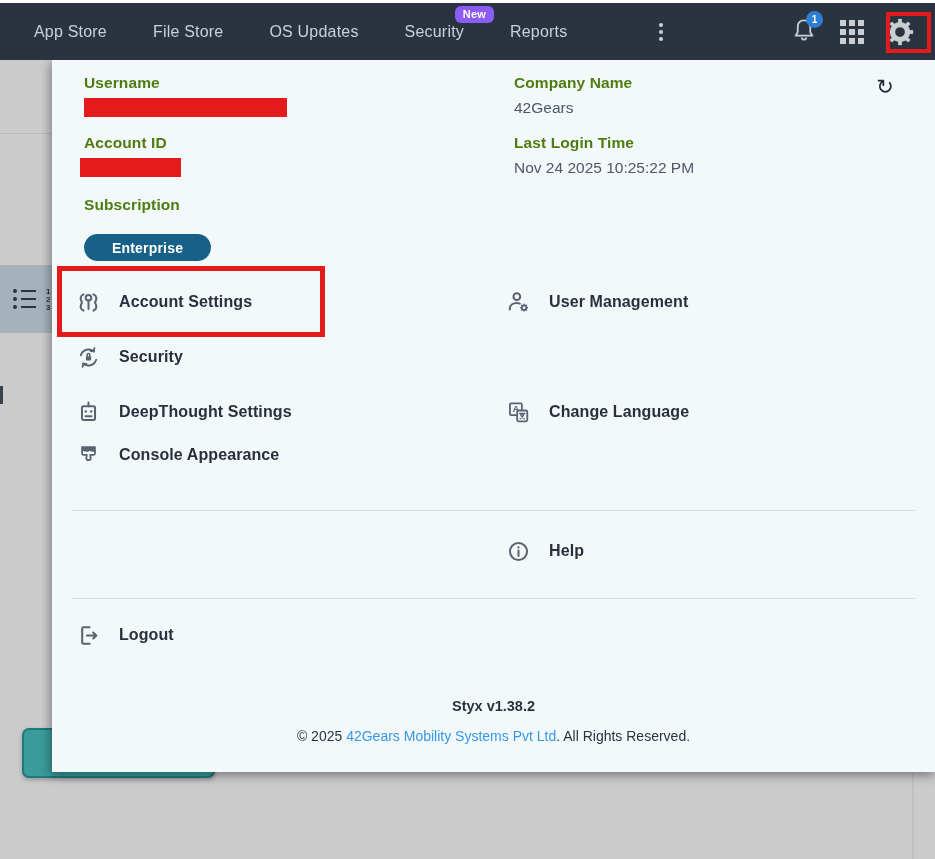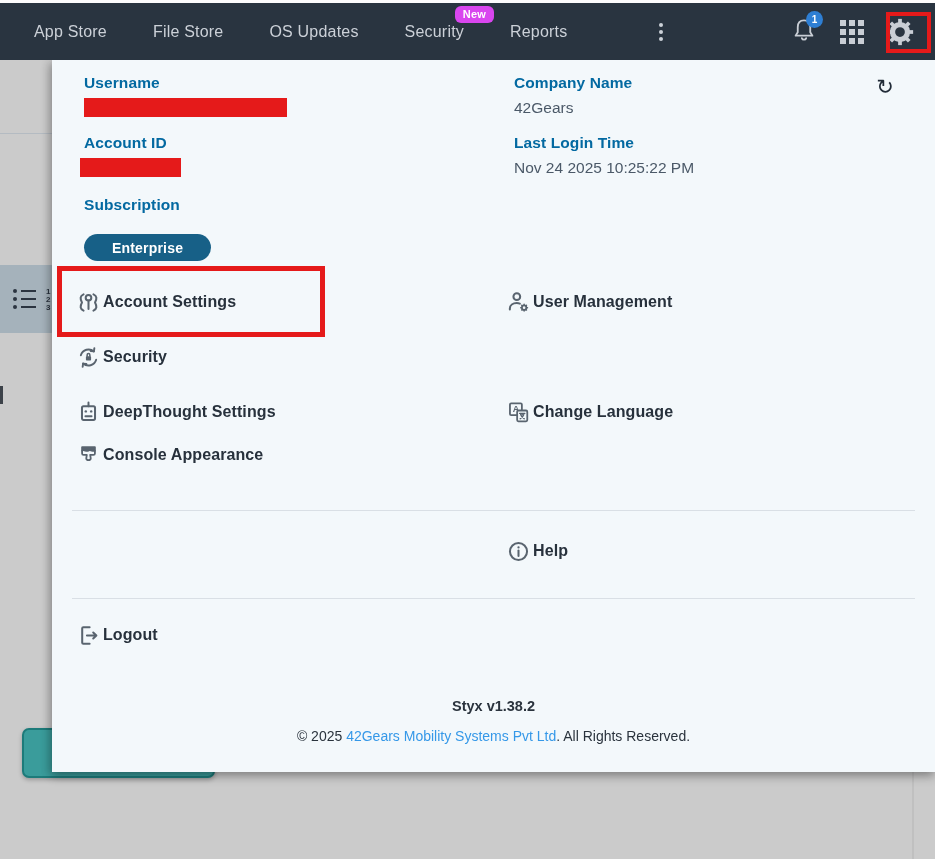--- a/index.html
+++ b/index.html
@@ -15,21 +15,21 @@
   .topbar {
     position: absolute; top: 0; left: 0; width: 935px; height: 60px;
     background: #293440; border-top: 3px solid #fcfcfc;
     display: flex; align-items: center;
     color: #ccd1d8; z-index: 3;
   }
   .nav-items { display: flex; align-items: center; gap: 46px; padding-left: 34px; }
   .nav-item { font-size: 16px; font-weight: 500; letter-spacing: .2px; position: relative; cursor: pointer; white-space: nowrap; }
   .nav-badge {
     position: absolute; top: -17px; right: -30px;
-    background: #d946ef; color: #fff; font-size: 11px; font-weight: 700;
+    background: #8b5cf6; color: #fff; font-size: 11px; font-weight: 700;
     padding: 2px 8px 3px; border-radius: 6px; letter-spacing: .2px;
   }
   .dots-menu { display: flex; flex-direction: column; gap: 3px; margin-left: 42px; cursor: pointer; padding: 4px; }
   .dots-menu i { width: 4px; height: 4px; border-radius: 50%; background: #ccd1d8; }
   .nav-right { margin-left: auto; display: flex; align-items: center; gap: 21px; padding-right: 16px; }
   .bell-wrap { position: relative; width: 28px; height: 30px; cursor: pointer; }
   .bell-badge {
     position: absolute; top: -6px; right: -4px; min-width: 17px; height: 17px;
     background: #2e7fd4; border-radius: 50%; color: #fff;
     font-size: 10px; font-weight: 700; display: flex; align-items: center; justify-content: center;
@@ -60,37 +60,37 @@
     box-shadow: 0 2px 4px rgba(0,0,0,.25); z-index: 1; cursor: pointer;
   }
   .bg-scrollline { position: absolute; left: 912px; top: 772px; width: 2px; height: 87px; background: #c0c0c0; z-index: 1; }
 
   
   .panel {
     position: absolute; left: 52px; top: 60px; width: 883px; height: 712px;
     background: #f3f8fb; z-index: 2;
     box-shadow: 0 4px 10px rgba(0,0,0,.3), -4px 2px 8px rgba(0,0,0,.12);
   }
-  .fld-label { position: absolute; font-size: 15.5px; font-weight: 700; color: #0369a1; letter-spacing: .1px; }
+  .fld-label { position: absolute; font-size: 15.5px; font-weight: 700; color: #4d7c0f; letter-spacing: .1px; }
   .fld-value { position: absolute; font-size: 15.5px; font-weight: 500; color: #4b5968; }
   .redact { position: absolute; background: #e51a1a; z-index: 4; }
   .badge-pill {
     position: absolute; left: 32px; top: 158px; width: 127px; height: 27px;
     background: #176087; border-radius: 14px; color: #ffffff;
     font-size: 14px; font-weight: 700; letter-spacing: .2px;
     display: flex; align-items: center; justify-content: center; margin-top: 16px;
   }
   .refresh-btn {
     position: absolute; left: 818px; top: 12px; width: 30px; height: 30px;
     font-size: 21px; color: #222c38; cursor: pointer;
     display: flex; align-items: center; justify-content: center;
   }
 
   .menu-item {
-    position: absolute; height: 42px; display: flex; align-items: center; gap: 1px;
+    position: absolute; height: 42px; display: flex; align-items: center; gap: 17px;
     cursor: pointer; padding-left: 0;
   }
   .menu-item .mi-icon { width: 27px; height: 27px; flex: 0 0 27px; }
   .menu-item .mi-label { font-size: 16px; font-weight: 700; color: #27313c; letter-spacing: .1px; white-space: nowrap; }
   .col-l { left: 23px; }
   .col-r { left: 453px; }
 
   .panel-divider { position: absolute; left: 20px; width: 843px; height: 1px; background: #d9dfe5; }
 
   .panel-footer { position: absolute; left: 0; width: 883px; text-align: center; color: #2a333d; }

